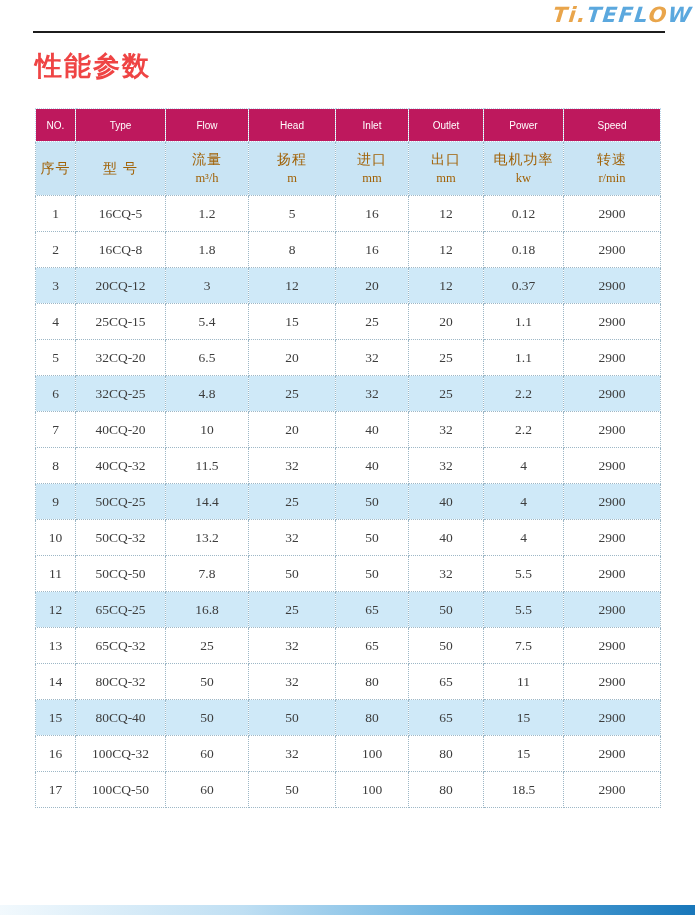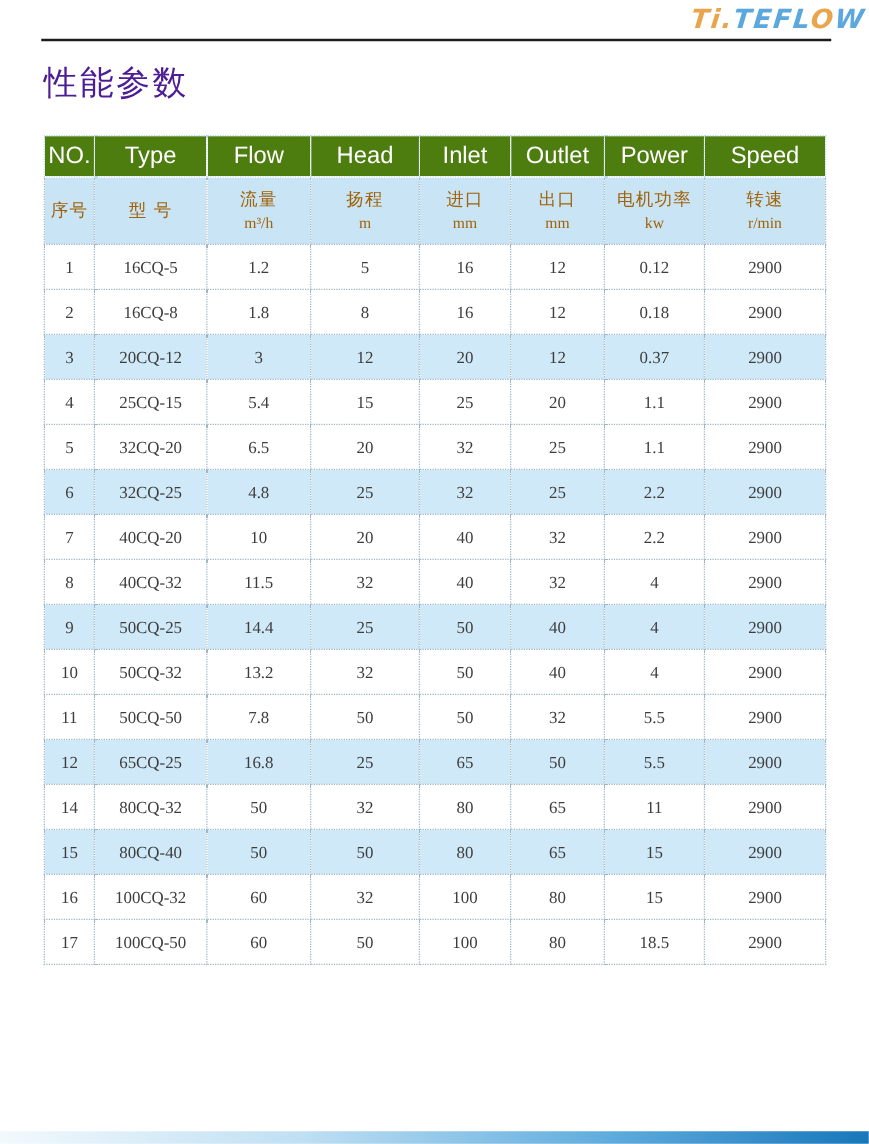--- a/index.html
+++ b/index.html
@@ -21,39 +21,39 @@
     font-family: "DejaVu Sans", sans-serif;
     font-style: italic; font-weight: 800;
     font-size: 21px; letter-spacing: 1.5px;
     transform: skewX(-6deg);
     white-space: nowrap;
   }
   .lg-or { color: #e9a54b; }
   .lg-bl { color: #5ba8de; }
   .page-title {
     position: absolute; top: 48px; left: 35px;
-    font-size: 27px; font-weight: normal; color: #4c1d95;
+    font-size: 27px; font-weight: bold; color: #ef4444;
     letter-spacing: 2px;
   }
   .spec-table {
     position: absolute; top: 108px; left: 35px;
     width: 625px;
     border-collapse: collapse;
     table-layout: fixed;
   }
   .spec-table td, .spec-table th {
     border: 1px dotted #9db7c6;
     text-align: center; vertical-align: middle;
     overflow: hidden;
   }
   .spec-table thead tr.row-en th {
     height: 33px;
-    background: #4d7c0f;
+    background: #be185d;
     color: #ffffff;
-    font-size: 19px; font-weight: normal;
+    font-size: 10px; font-weight: normal;
     border-color: #bcd9ec;
   }
   .spec-table thead tr.row-cn th {
     height: 54px;
     background: #c9e4f4;
     color: #a16207;
     font-weight: normal;
   }
   .cn-label { display: block; font-size: 14px; letter-spacing: 1px; }
   .cn-unit  { display: block; font-size: 12.5px; font-family: "Liberation Serif", serif; margin-top: 2px; }
@@ -251,20 +251,30 @@
         <td>12</td>
         <td>65CQ-25</td>
         <td>16.8</td>
         <td>25</td>
         <td>65</td>
         <td>50</td>
         <td>5.5</td>
         <td>2900</td>
       </tr>
       <tr>
+        <td>13</td>
+        <td>65CQ-32</td>
+        <td>25</td>
+        <td>32</td>
+        <td>65</td>
+        <td>50</td>
+        <td>7.5</td>
+        <td>2900</td>
+      </tr>
+      <tr>
         <td>14</td>
         <td>80CQ-32</td>
         <td>50</td>
         <td>32</td>
         <td>80</td>
         <td>65</td>
         <td>11</td>
         <td>2900</td>
       </tr>
       <tr class="hl">

